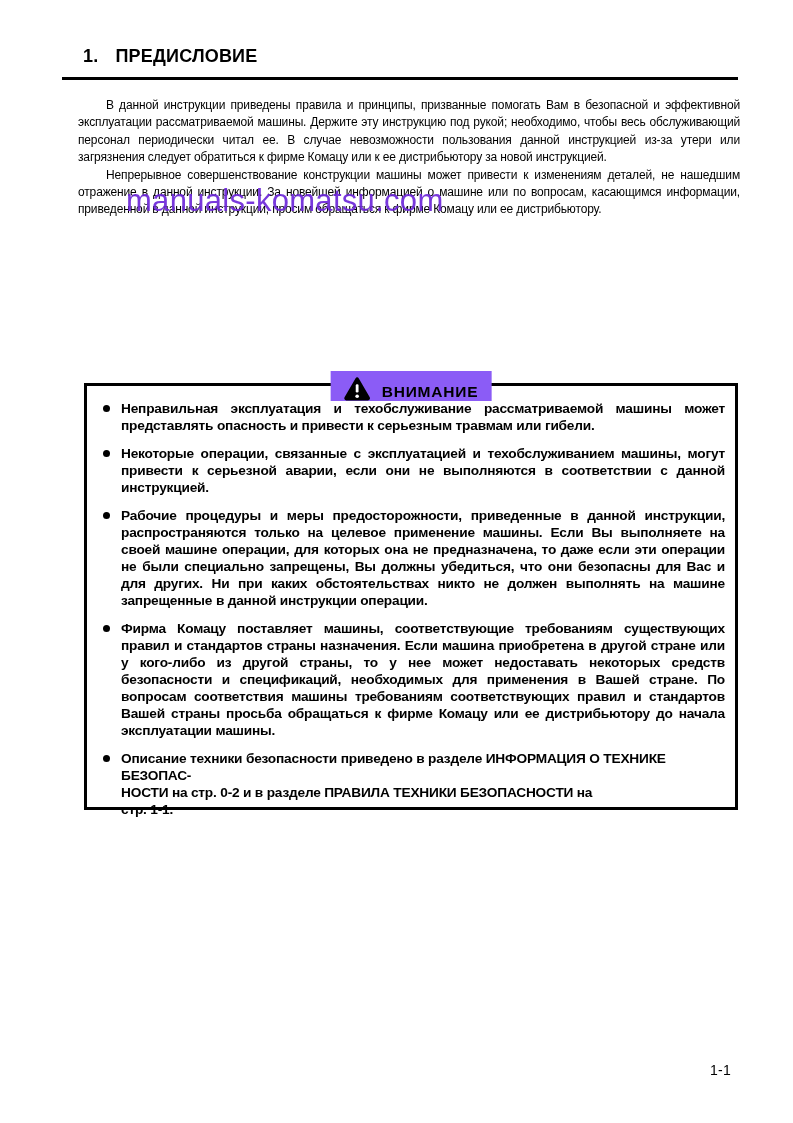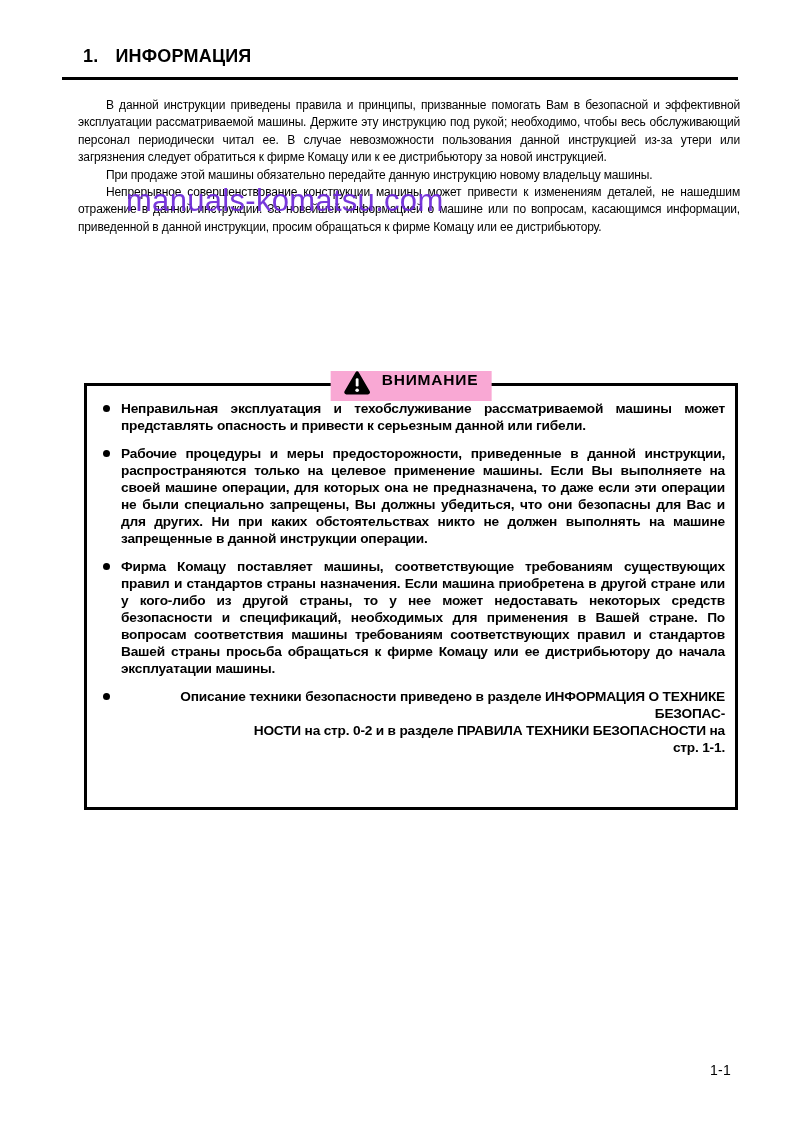--- a/index.html
+++ b/index.html
@@ -65,24 +65,24 @@
     border: 3px solid #000;
     padding: 14px 10px 8px 13px;
     display: flex;
     flex-direction: column;
     gap: 11px;
   }
   .legend {
     position: absolute;
     top: -15px; left: 50%;
     transform: translateX(-50%);
-    background: #f9a8d4;
+    background: #8b5cf6;
     padding: 0 13px;
     display: flex;
-    align-items: flex-start;
+    align-items: flex-end;
     gap: 11px;
     height: 30px;
   }
   .legend-text {
     font-weight: bold;
     font-size: 15.5px;
     letter-spacing: 0.8px;
     white-space: nowrap;
   }
   .tri { display: inline-flex; }
@@ -97,65 +97,68 @@
   }
   .bullet {
     width: 7px; height: 7px;
     background: #000;
     border-radius: 50%;
     margin-top: 5px;
     margin-left: 3px;
     flex-shrink: 0;
   }
   .w-item p { margin: 0; flex: 1; }
-  .w-item p.pre-line { white-space: pre-line; text-align: right; }
+  .w-item p.pre-line { white-space: pre-line; text-align: left; }
 
   
   .page-number {
     position: absolute;
     left: 710px; top: 1062px;
     font-size: 14px;
     letter-spacing: 0.3px;
   }
 </style>
 </head>
 <body>
 
 <div class="page">
 
   <header class="title-block">
     <h1 class="title">
       <span>1.</span>
-      <span>ИНФОРМАЦИЯ</span>
+      <span>ПРЕДИСЛОВИЕ</span>
     </h1>
   </header>
 
   <section class="intro">
     <p>В данной инструкции приведены правила и принципы, призванные помогать Вам в безопасной и эффективной эксплуатации рассматриваемой машины. Держите эту инструкцию под рукой; необходимо, чтобы весь обслуживающий персонал периодически читал ее. В случае невозможности пользования данной инструкцией из-за утери или загрязнения следует обратиться к фирме Комацу или к ее дистрибьютору за новой инструкцией.</p>
-    <p>При продаже этой машины обязательно передайте данную инструкцию новому владельцу машины.</p>
     <p>Непрерывное совершенствование конструкции машины может привести к изменениям деталей, не нашедшим отражение в данной инструкции. За новейшей информацией о машине или по вопросам, касающимся информации, приведенной в данной инструкции, просим обращаться к фирме Комацу или ее дистрибьютору.</p>
   </section>
 
   <div class="watermark">manuals-komatsu.com</div>
 
   <section class="warning-box">
     <div class="legend">
       <span class="tri">
         <svg width="27" height="24" viewBox="0 0 27 24" aria-hidden="true">
           <path d="M11.8 1.4 L0.9 20.3 C0.1 21.7 1.1 23.4 2.7 23.4 L24.3 23.4 C25.9 23.4 26.9 21.7 26.1 20.3 L15.2 1.4 C14.4 0 12.6 0 11.8 1.4 Z" fill="#000"></path>
           <rect x="12.1" y="7.2" width="2.8" height="8.2" rx="1.2" fill="#fff"></rect>
           <circle cx="13.5" cy="19.2" r="1.8" fill="#fff"></circle>
         </svg>
       </span>
       <span class="legend-text">ВНИМАНИЕ</span>
     </div>
 
     <div class="w-item">
       <span class="bullet"></span>
-      <p>Неправильная эксплуатация и техобслуживание рассматриваемой машины может представлять опасность и привести к серьезным данной или гибели.</p>
+      <p>Неправильная эксплуатация и техобслуживание рассматриваемой машины может представлять опасность и привести к серьезным травмам или гибели.</p>
+    </div>
+    <div class="w-item">
+      <span class="bullet"></span>
+      <p>Некоторые операции, связанные с эксплуатацией и техобслуживанием машины, могут привести к серьезной аварии, если они не выполняются в соответствии с данной инструкцией.</p>
     </div>
     <div class="w-item">
       <span class="bullet"></span>
       <p>Рабочие процедуры и меры предосторожности, приведенные в данной инструкции, распространяются только на целевое применение машины. Если Вы выполняете на своей машине операции, для которых она не предназначена, то даже если эти операции не были специально запрещены, Вы должны убедиться, что они безопасны для Вас и для других. Ни при каких обстоятельствах никто не должен выполнять на машине запрещенные в данной инструкции операции.</p>
     </div>
     <div class="w-item">
       <span class="bullet"></span>
       <p>Фирма Комацу поставляет машины, соответствующие требованиям существующих правил и стандартов страны назначения. Если машина приобретена в другой стране или у кого-либо из другой страны, то у нее может недоставать некоторых средств безопасности и спецификаций, необходимых для применения в Вашей стране. По вопросам соответствия машины требованиям соответствующих правил и стандартов Вашей страны просьба обращаться к фирме Комацу или ее дистрибьютору до начала эксплуатации машины.</p>
     </div>
     <div class="w-item">

